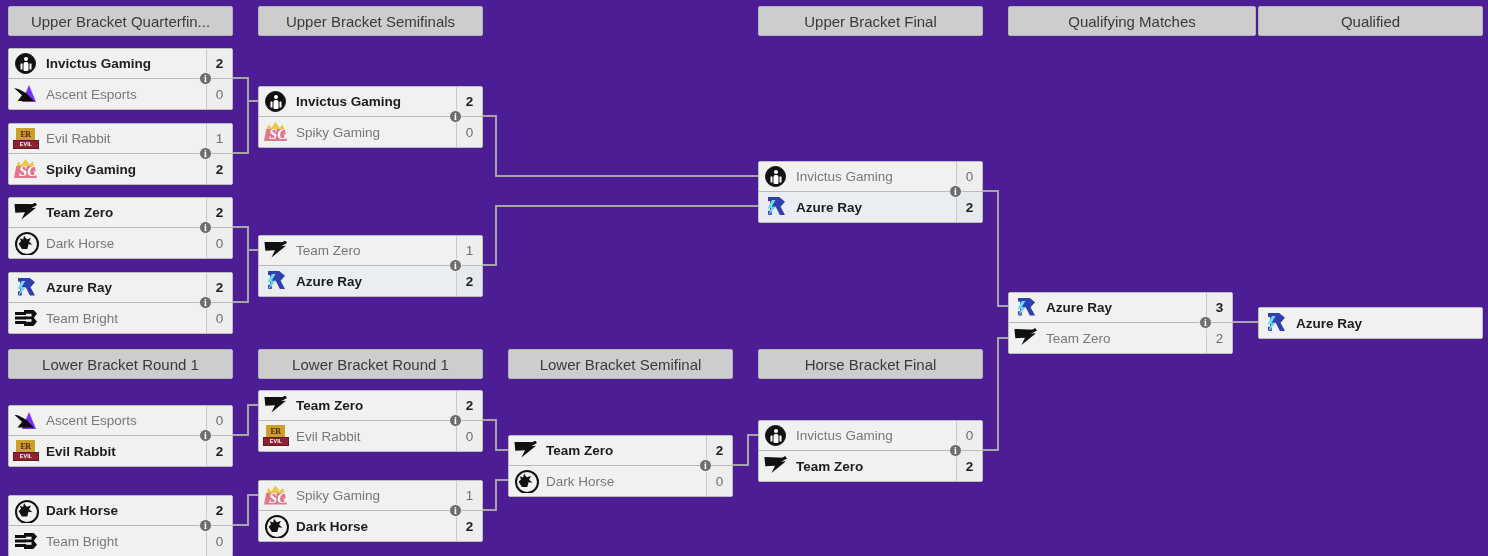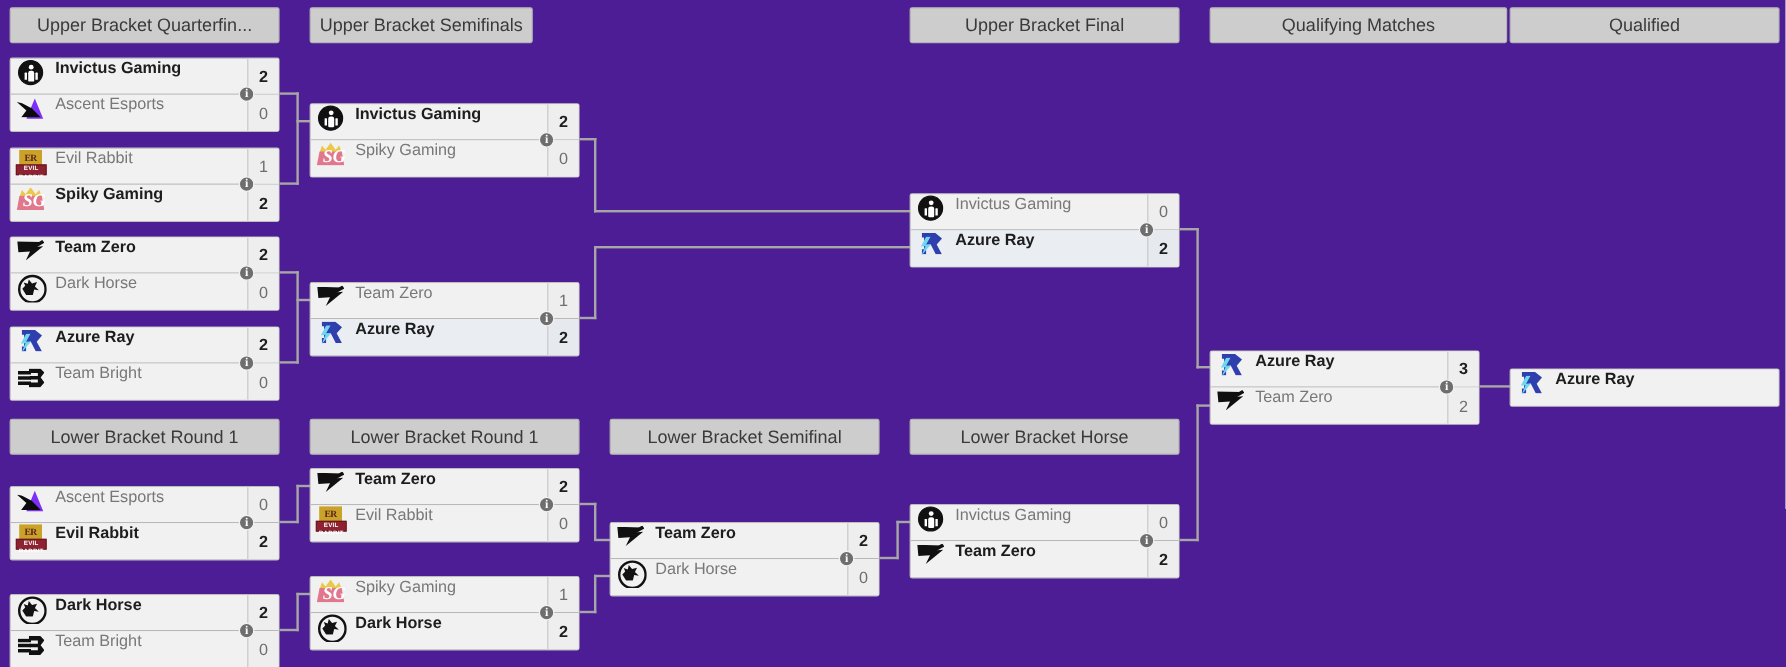--- a/index.html
+++ b/index.html
@@ -38,20 +38,21 @@
   .match {
     position: absolute;
     border: 1px solid #bdbdbd;
     background: #f2f2f2;
     border-radius: 2px;
     box-shadow: 0 0 0 0 rgba(0,0,0,0);
   }
   .mrow {
     position: relative;
     display: flex;
+    align-items: center;
     height: 30px;
     background: #f1f1f1;
   }
   .mrow.top { border-bottom: 1px solid #b9b9b9; }
   .mrow.tint   { background: #eaeef3; }
 
   .logo {
     width: 26px; height: 24px;
     margin-left: 4px;
     flex: 0 0 26px;
@@ -260,28 +261,28 @@
       <div class="ln lnh" style="left: 495px; top: 449px; width: 14px; height: 2px; background: rgb(166, 166, 166);"></div>
       <div class="ln lnh" style="left: 483px; top: 509px; width: 14px; height: 2px; background: rgb(166, 166, 166);"></div>
       <div class="ln lnv" style="left: 495px; top: 479px; width: 2px; height: 32px; background: rgb(166, 166, 166);"></div>
       <div class="ln lnh" style="left: 495px; top: 479px; width: 14px; height: 2px; background: rgb(166, 166, 166);"></div>
       <div class="ln lnh" style="left: 733px; top: 464px; width: 16px; height: 2px; background: rgb(166, 166, 166);"></div>
       <div class="ln lnv" style="left: 747px; top: 434px; width: 2px; height: 32px; background: rgb(166, 166, 166);"></div>
       <div class="ln lnh" style="left: 747px; top: 434px; width: 12px; height: 2px; background: rgb(166, 166, 166);"></div>
     </div>
   <div id="header-layer">
       <div class="round-header" style="left: 8px; top: 6px; width: 225px;">Upper Bracket Quarterfin...</div>
-      <div class="round-header" style="left: 258px; top: 6px; width: 186px;">Upper Bracket Semifinals</div>
+      <div class="round-header" style="left: 258px; top: 6px; width: 225px;">Upper Bracket Semifinals</div>
       <div class="round-header" style="left: 758px; top: 6px; width: 225px;">Upper Bracket Final</div>
       <div class="round-header" style="left: 1008px; top: 6px; width: 248px;">Qualifying Matches</div>
       <div class="round-header" style="left: 1258px; top: 6px; width: 225px;">Qualified</div>
       <div class="round-header" style="left: 8px; top: 349px; width: 225px;">Lower Bracket Round 1</div>
       <div class="round-header" style="left: 258px; top: 349px; width: 225px;">Lower Bracket Round 1</div>
       <div class="round-header" style="left: 508px; top: 349px; width: 225px;">Lower Bracket Semifinal</div>
-      <div class="round-header" style="left: 758px; top: 349px; width: 225px;">Lower Bracket Horse</div>
+      <div class="round-header" style="left: 758px; top: 349px; width: 225px;">Horse Bracket Final</div>
     </div>
   <div id="match-layer">
       <div class="match" style="left: 8px; top: 48px; width: 225px;">
         <div class="mrow top win">
           <span class="logo">
             <span class="lg lg-ig"></span>
           </span>
           <span class="tname">Invictus Gaming</span>
           <span class="score">2</span>
         </div>

